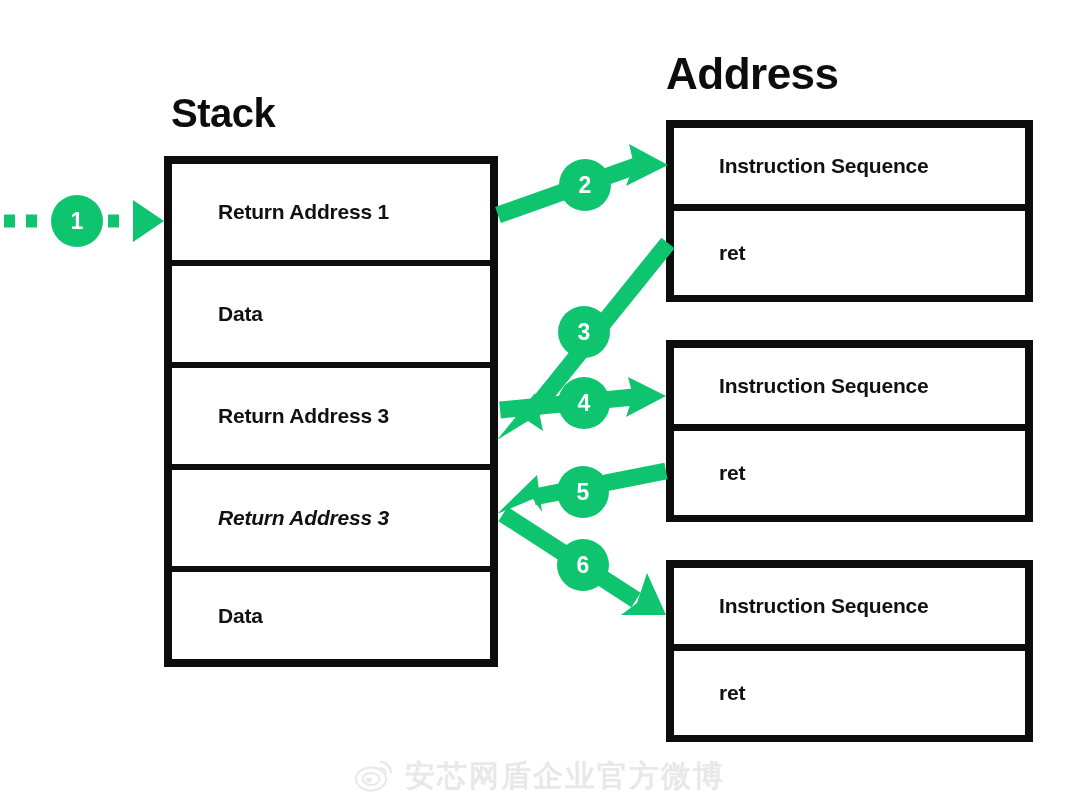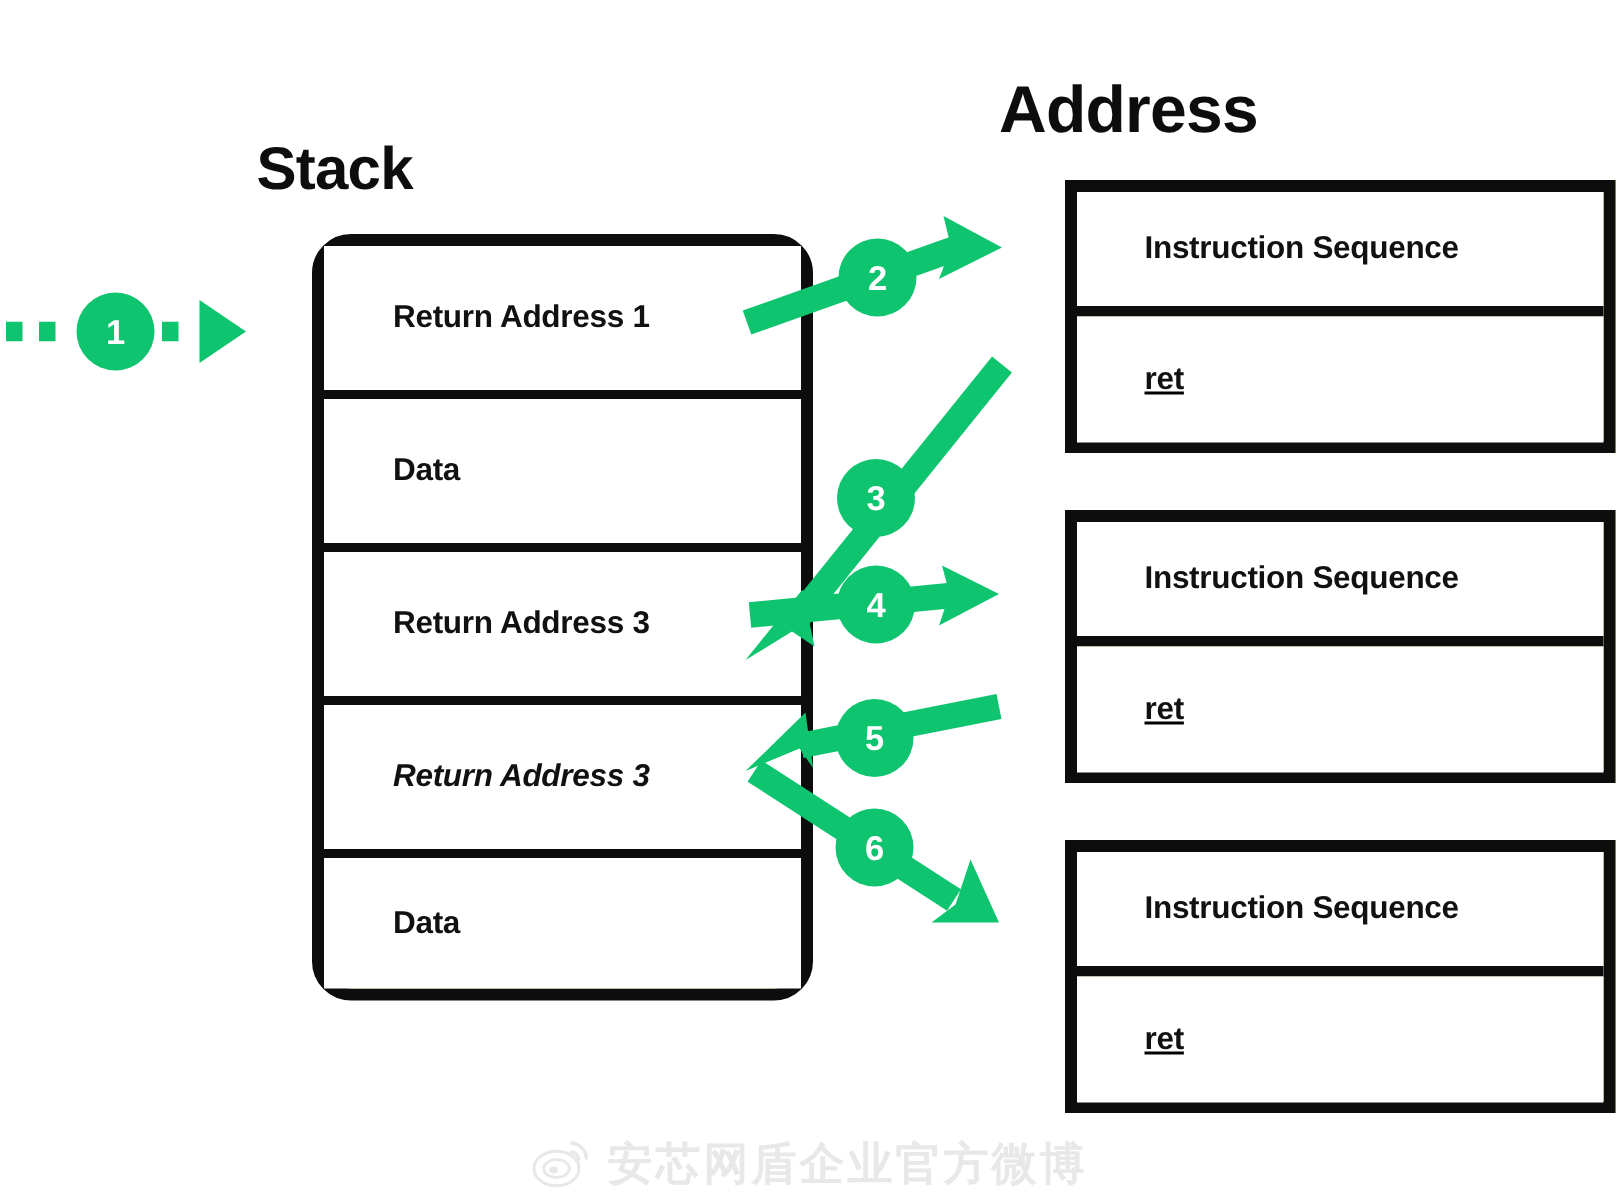--- a/index.html
+++ b/index.html
@@ -41,22 +41,21 @@
     left: 666px;
     top: 52px;
     font-size: 44px;
   }
 
   
   .blockbox {
     position: absolute;
     box-sizing: border-box;
     border: 8px solid #0d0d0d;
-    background: #bef264;
-    margin-left: 44px;
+    background: #404040;
   }
   .cell {
     position: absolute;
     left: 0;
     box-sizing: border-box;
     background: #ffffff;
     display: flex;
     align-items: center;
   }
   .cell-label {
@@ -66,42 +65,41 @@
     white-space: nowrap;
     letter-spacing: -0.2px;
   }
 
   
   #stack-box {
     left: 164px;
     top: 156px;
     width: 334px;
     height: 511px;
-    border-radius: 26px;
   }
   #stack-box .cell {
     width: 318px;
     height: 102px;
     border-bottom: 6px solid #0d0d0d;
   }
   #stack-box .cell:last-child { border-bottom: none; }
   #stack-box .cell-label { padding-left: 46px; }
 
   
   .gadget-box {
     left: 666px;
     width: 367px;
     height: 182px;
   }
   .gadget-box .cell {
     width: 351px;
     height: 83px;
   }
   .gadget-box .cell.top { border-bottom: 7px solid #0d0d0d; }
-  .gadget-box .cell.bottom { height: 84px; text-decoration: underline; }
+  .gadget-box .cell.bottom { height: 84px; }
   .gadget-box .cell-label { padding-left: 45px; }
   #gadget-1 { top: 120px; }
   #gadget-2 { top: 340px; }
   #gadget-3 { top: 560px; }
 
   
   #arrows {
     position: absolute;
     left: 0; top: 0;
     width: 1080px;

